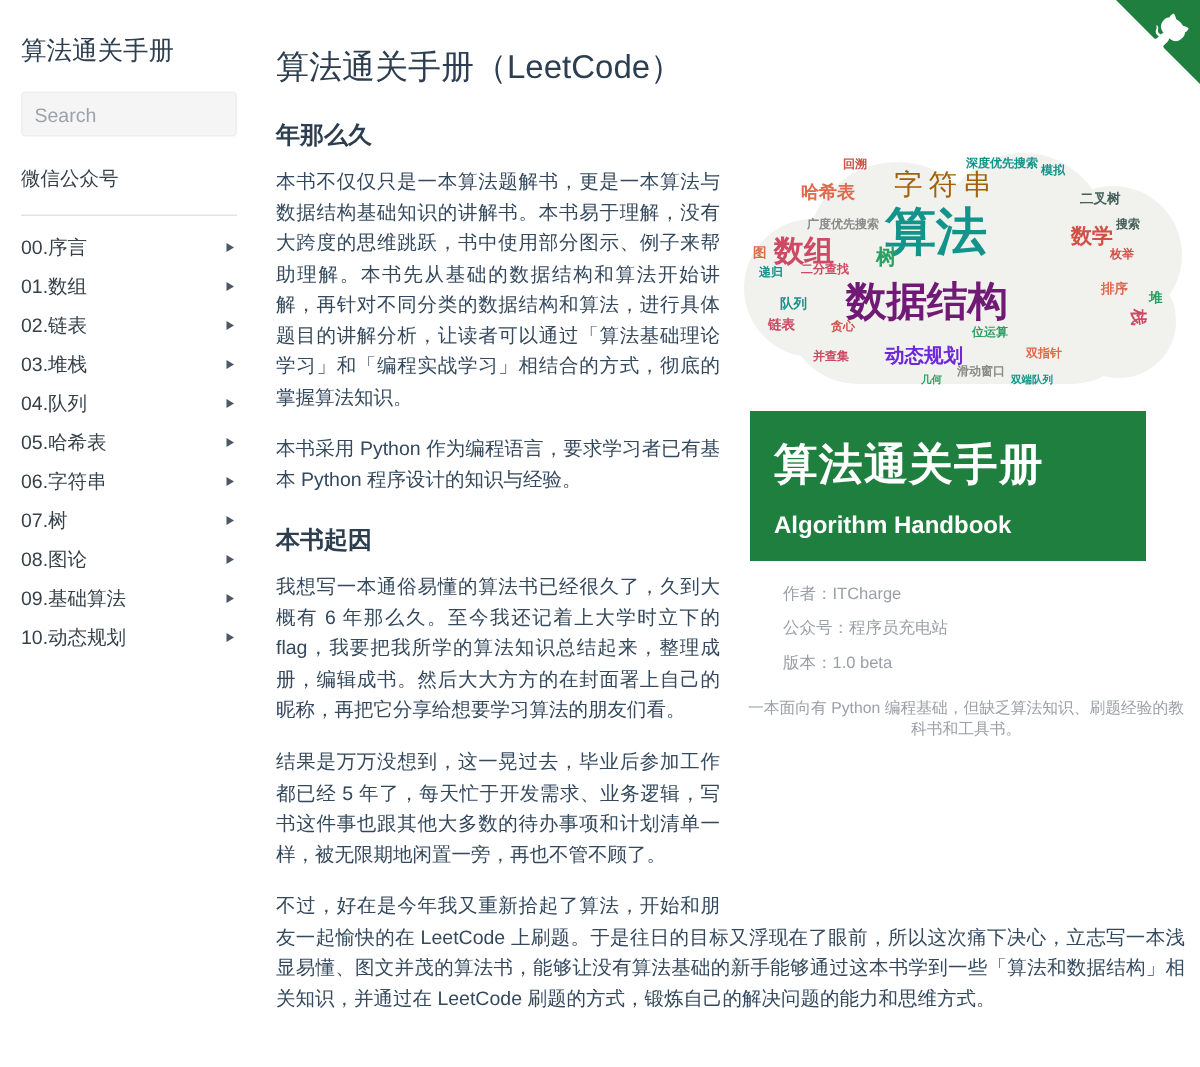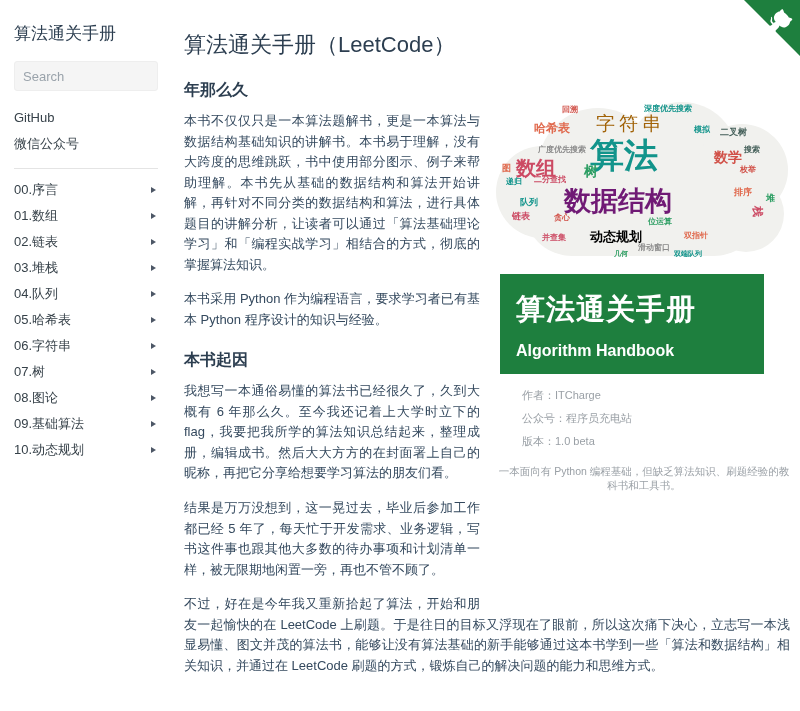--- a/index.html
+++ b/index.html
@@ -68,21 +68,20 @@
   </svg>
 </div>
 
 <aside class="sidebar">
   <div class="side-title">算法通关手册</div>
   <div class="search-box">
     <input type="text" placeholder="Search" style="">
   </div>
   <nav class="side-links">
 
-      <a class="side-link">GitHub</a>
       <a class="side-link">微信公众号</a>
     </nav>
   <hr>
   <nav class="chapters">
 
       <div class="chapter">
         <span class="label">00.序言</span>
         <span class="tri"></span>
       </div>
 
@@ -151,32 +150,32 @@
       <div class="blob b5"></div>
       <div class="blob b6"></div>
       <div class="words">
 
       <span class="wc" style="left: 92px; top: 36px; font-size: 34px; color: rgb(18, 148, 139); font-weight: 800;">算法</span>
           <span class="wc" style="left: 66px; top: 86px; font-size: 27px; color: #701a75; font-weight: 800;">数据结构</span>
           <span class="wc" style="left: 98px; top: 12px; font-size: 19px; color: #a16207; font-weight: 400; letter-spacing: 4px;">字符串</span>
           <span class="wc" style="left: 36px; top: 20px; font-size: 12px; color: rgb(224, 106, 78); font-weight: 700;">哈希表</span>
           <span class="wc" style="left: 18px; top: 56px; font-size: 20px; color: rgb(204, 74, 99); font-weight: 800;">数组</span>
           <span class="wc" style="left: 216px; top: 48px; font-size: 14px; color: rgb(209, 81, 72); font-weight: 700;">数学</span>
-          <span class="wc" style="left: 92px; top: 128px; font-size: 13px; color: #000000; font-weight: 700;">动态规划</span>
+          <span class="wc" style="left: 92px; top: 128px; font-size: 13px; color: #6d28d9; font-weight: 700;">动态规划</span>
           <span class="wc" style="left: 86px; top: 62px; font-size: 14px; color: rgb(45, 158, 99); font-weight: 700;">树</span>
           <span class="wc" style="left: 146px; top: 3px; font-size: 8px; color: rgb(18, 148, 139);">深度优先搜索</span>
           <span class="wc" style="left: 40px; top: 44px; font-size: 8px; color: rgb(138, 138, 138);">广度优先搜索</span>
           <span class="wc" style="left: 36px; top: 74px; font-size: 8px; color: rgb(204, 74, 99);">二分查找</span>
           <span class="wc" style="left: 236px; top: 86px; font-size: 9px; color: rgb(224, 106, 78);">排序</span>
           <span class="wc" style="left: 22px; top: 96px; font-size: 9px; color: rgb(18, 148, 139);">队列</span>
           <span class="wc" style="left: 56px; top: 112px; font-size: 8px; color: rgb(209, 81, 72);">贪心</span>
           <span class="wc" style="left: 254px; top: 104px; font-size: 11px; color: rgb(204, 74, 99); transform: rotate(90deg);">栈</span>
           <span class="wc" style="left: 222px; top: 26px; font-size: 9px; color: rgb(69, 96, 90);">二叉树</span>
           <span class="wc" style="left: 150px; top: 116px; font-size: 8px; color: rgb(45, 158, 99);">位运算</span>
-          <span class="wc" style="left: 196px; top: 24px; font-size: 8px; color: rgb(18, 148, 139);">模拟</span>
+          <span class="wc" style="left: 196px; top: 8px; font-size: 8px; color: rgb(18, 148, 139);">模拟</span>
           <span class="wc" style="left: 8px; top: 76px; font-size: 8px; color: rgb(18, 148, 139);">递归</span>
           <span class="wc" style="left: 242px; top: 64px; font-size: 8px; color: rgb(209, 81, 72);">枚举</span>
           <span class="wc" style="left: 140px; top: 142px; font-size: 8px; color: rgb(138, 138, 138);">滑动窗口</span>
           <span class="wc" style="left: 44px; top: 132px; font-size: 8px; color: rgb(204, 74, 99);">并查集</span>
           <span class="wc" style="left: 4px; top: 62px; font-size: 9px; color: rgb(224, 106, 78);">图</span>
           <span class="wc" style="left: 268px; top: 92px; font-size: 9px; color: rgb(45, 158, 99);">堆</span>
           <span class="wc" style="left: 64px; top: 4px; font-size: 8px; color: rgb(209, 81, 72);">回溯</span>
           <span class="wc" style="left: 246px; top: 44px; font-size: 8px; color: rgb(69, 96, 90);">搜索</span>
           <span class="wc" style="left: 14px; top: 110px; font-size: 9px; color: rgb(204, 74, 99);">链表</span>
           <span class="wc" style="left: 186px; top: 130px; font-size: 8px; color: rgb(224, 106, 78);">双指针</span>

